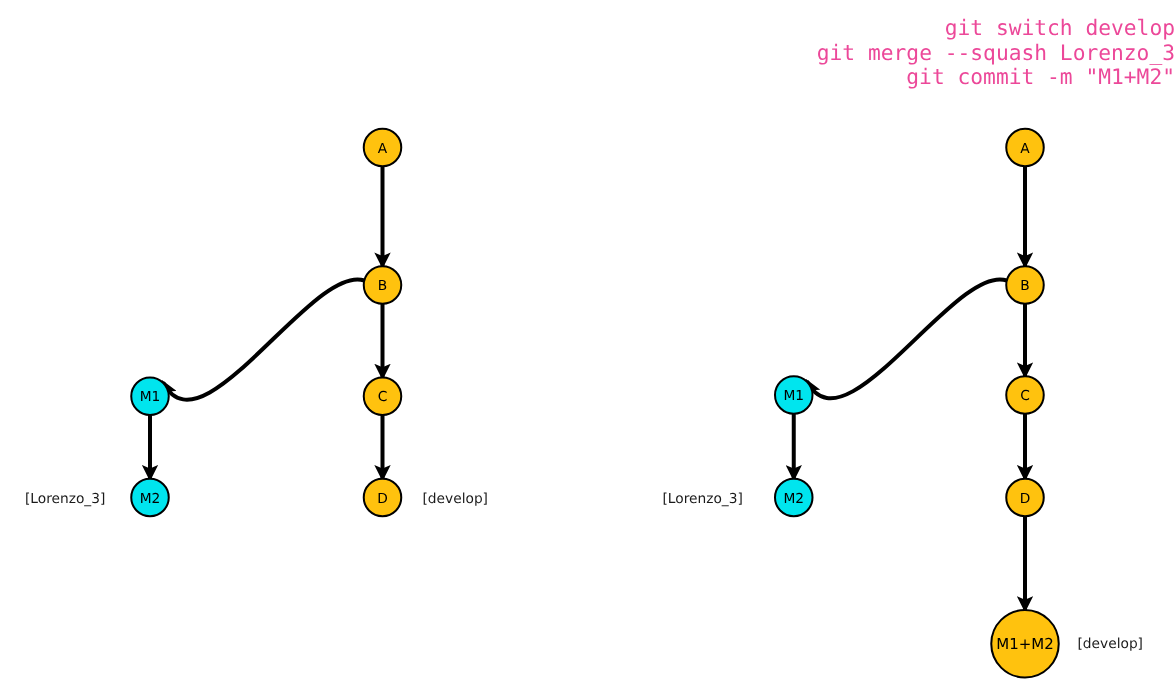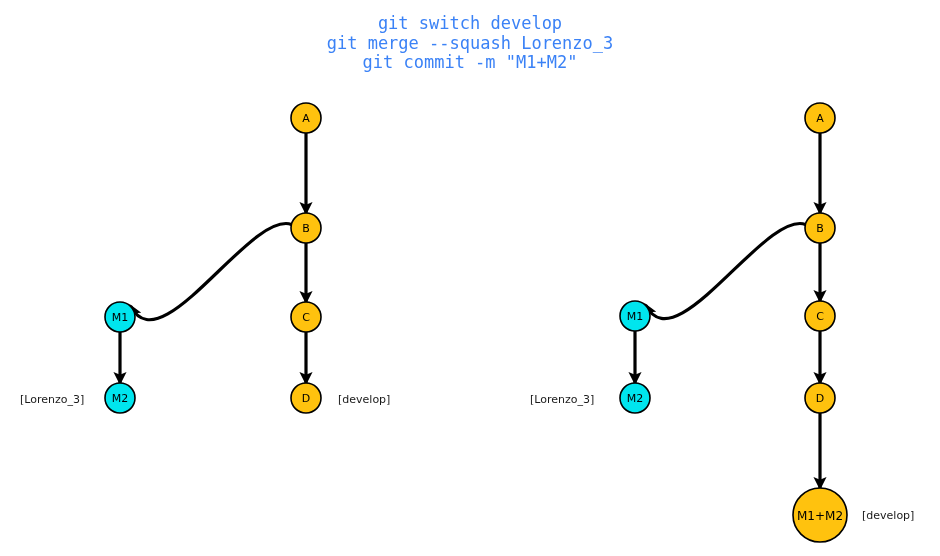--- a/index.html
+++ b/index.html
@@ -12,25 +12,25 @@
     height: 556px;
     position: relative;
     overflow: hidden;
     font-family: "DejaVu Sans", "Liberation Sans", sans-serif;
   }
   #title {
     position: absolute;
     left: 0;
     top: 14px;
     width: 940px;
-    text-align: center;
+    text-align: right;
     font-family: "DejaVu Sans Mono", "Liberation Mono", monospace;
     font-size: 17px;
     line-height: 19.5px;
-    color: #3b82f6;
+    color: #ec4899;
     white-space: pre;
     letter-spacing: 0px;
   }
   #canvas {
     position: absolute;
     left: 0;
     top: 0;
     width: 940px;
     height: 556px;
   }

